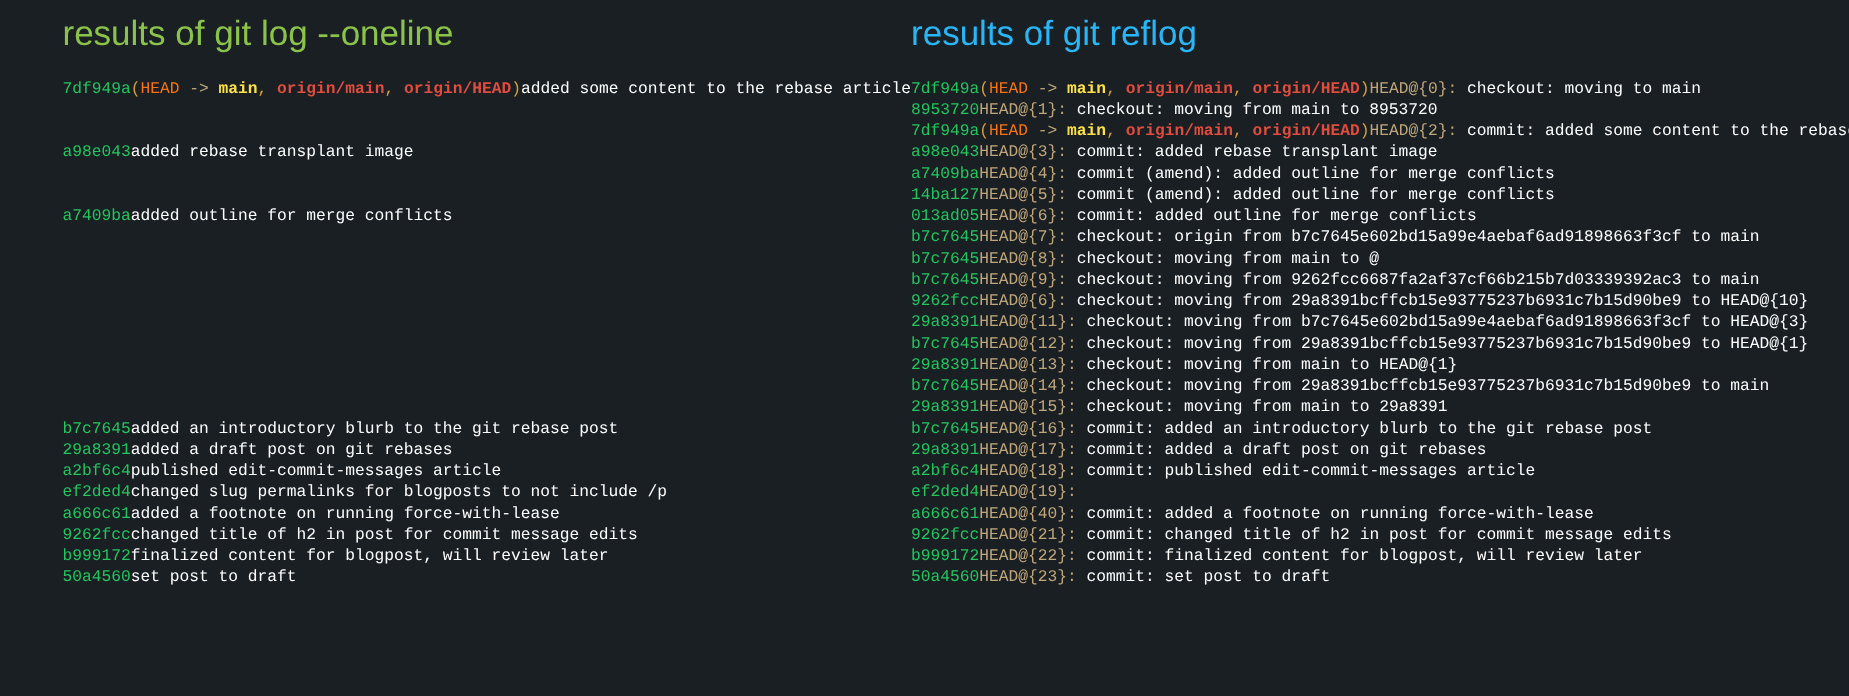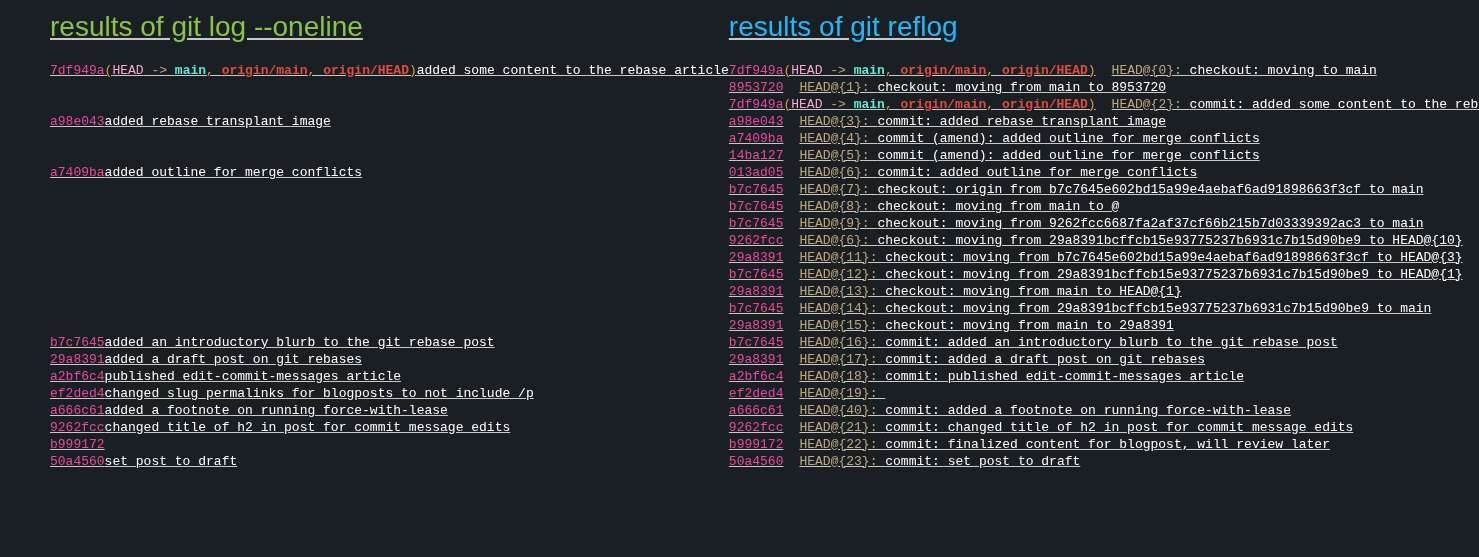--- a/index.html
+++ b/index.html
@@ -9,21 +9,20 @@
     font-family: Consolas, "Liberation Mono", Menlo, Courier, monospace;
     font-size: 13px;
     color: #c8c8c8;
     width: 1479px;
   }
   .container {
     display: flex;
     flex-direction: row;
     align-items: flex-start;
     padding: 10px 0 20px 0;
-    text-decoration: underline;
   }
   .col {
     display: flex;
     flex-direction: column;
   }
   .col-left { width: 745px; padding-left: 50px; }
   .col-right { flex: 1; }
   .title {
     font-family: "Segoe UI", Arial, sans-serif;
     font-size: 28px;
@@ -34,28 +33,28 @@
   .title-left  { color: #8BC34A; }
   .title-right { color: #29B6F6; }
   .log {
     display: flex;
     flex-direction: column;
     line-height: 17px;
   }
   .line { display: flex; flex-direction: row; white-space: pre; }
   .gap { height: 34px; } 
   .gap-big { height: 153px; }
-  .hash   { color: #ec4899; }
+  .hash   { color: #22c55e; }
   .msg    { color: #ffffff; }
-  .head   { color: #f9a8d4; }
+  .head   { color: #f97316; }
   .arrow  { color: #c0a77a; }
-  .branch { color: #5eead4; font-weight: bold; }
+  .branch { color: #fde047; font-weight: bold; }
   .remote { color: #E04C3D; font-weight: bold; }
   .paren  { color: #D89E3E; }
-  .reflog-ref { color: #c0a77a; margin-left: 16px; }
+  .reflog-ref { color: #c0a77a; }
 </style>
 </head>
 <body>
 
 <div class="container">
 
   <div class="col col-left">
     <div class="title title-left">results of git log --oneline</div>
     <div class="log" id="log-left">
         <div class="line"><span class="hash">7df949a</span> <span><span class="paren">(</span><span class="head">HEAD</span><span class="arrow"> -&gt; </span><span class="branch">main</span><span class="paren">, </span><span class="remote">origin/main</span><span class="paren">, </span><span class="remote">origin/HEAD</span><span class="paren">)</span></span> <span class="msg">added some content to the rebase article</span></div>
@@ -63,21 +62,21 @@
         <div class="line"><span class="hash">a98e043</span> <span class="msg">added rebase transplant image</span></div>
         <div class="gap"></div>
         <div class="line"><span class="hash">a7409ba</span> <span class="msg">added outline for merge conflicts</span></div>
         <div class="gap-big"></div>
         <div class="line"><span class="hash">b7c7645</span> <span class="msg">added an introductory blurb to the git rebase post</span></div>
         <div class="line"><span class="hash">29a8391</span> <span class="msg">added a draft post on git rebases</span></div>
         <div class="line"><span class="hash">a2bf6c4</span> <span class="msg">published edit-commit-messages article</span></div>
         <div class="line"><span class="hash">ef2ded4</span> <span class="msg">changed slug permalinks for blogposts to not include /p</span></div>
         <div class="line"><span class="hash">a666c61</span> <span class="msg">added a footnote on running force-with-lease</span></div>
         <div class="line"><span class="hash">9262fcc</span> <span class="msg">changed title of h2 in post for commit message edits</span></div>
-        <div class="line"><span class="hash">b999172</span> </div>
+        <div class="line"><span class="hash">b999172</span> <span class="msg">finalized content for blogpost, will review later</span></div>
         <div class="line"><span class="hash">50a4560</span> <span class="msg">set post to draft</span></div>
       </div>
   </div>
 
   <div class="col col-right">
     <div class="title title-right">results of git reflog</div>
     <div class="log" id="log-right">
         <div class="line"><span class="hash">7df949a</span> <span><span class="paren">(</span><span class="head">HEAD</span><span class="arrow"> -&gt; </span><span class="branch">main</span><span class="paren">, </span><span class="remote">origin/main</span><span class="paren">, </span><span class="remote">origin/HEAD</span><span class="paren">)</span></span> <span class="reflog-ref">HEAD@{0}: </span><span class="msg">checkout: moving to main</span></div>
         <div class="line"><span class="hash">8953720</span> <span class="reflog-ref">HEAD@{1}: </span><span class="msg">checkout: moving from main to 8953720</span></div>
         <div class="line"><span class="hash">7df949a</span> <span><span class="paren">(</span><span class="head">HEAD</span><span class="arrow"> -&gt; </span><span class="branch">main</span><span class="paren">, </span><span class="remote">origin/main</span><span class="paren">, </span><span class="remote">origin/HEAD</span><span class="paren">)</span></span> <span class="reflog-ref">HEAD@{2}: </span><span class="msg">commit: added some content to the rebase article</span></div>

